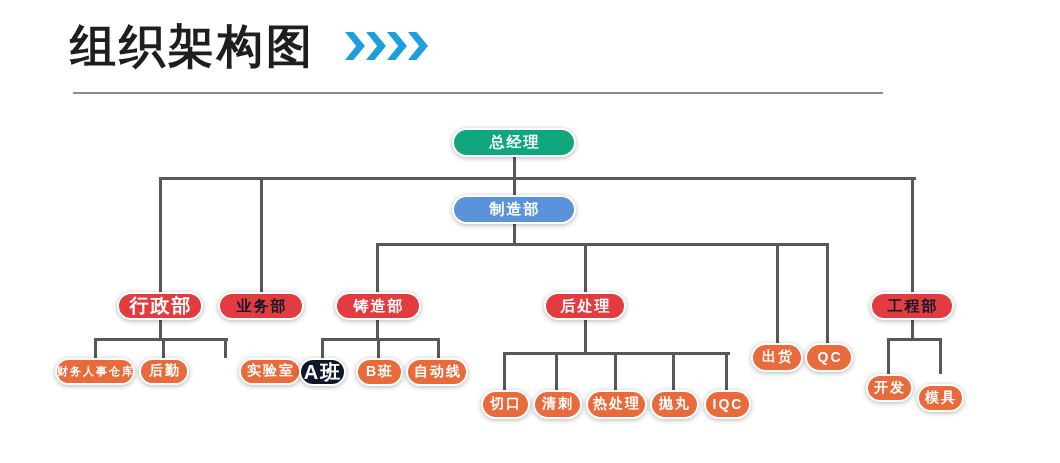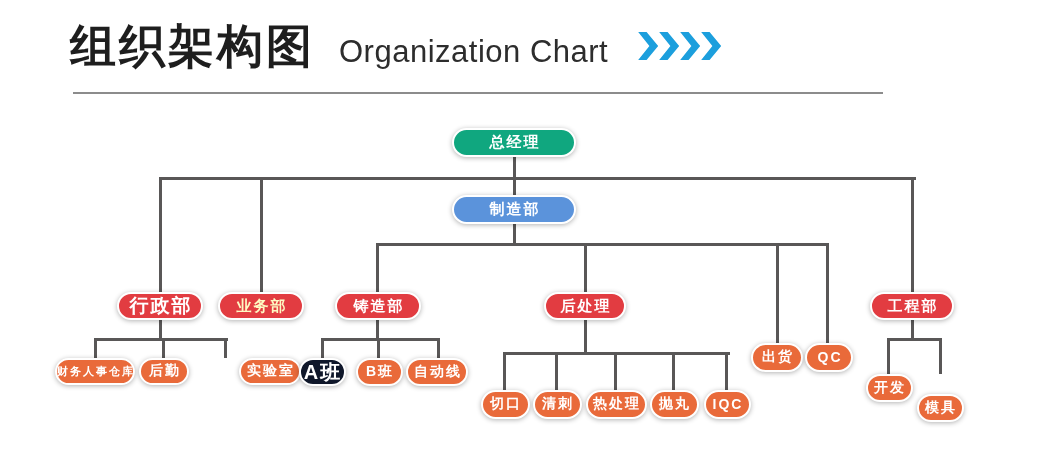--- a/index.html
+++ b/index.html
@@ -70,21 +70,20 @@
     text-indent: 2px;
     white-space: nowrap;
   }
 </style>
 </head>
 <body>
 
 <div id="app">
   <div class="header">
     <span class="title-zh">组织架构图</span>
-    <span class="title-en">Organization Chart</span>
     <span class="chevrons">
         <span class="chevron" style="background: rgb(28, 159, 221);"></span>
         <span class="chevron" style="background: rgb(28, 159, 221);"></span>
         <span class="chevron" style="background: rgb(28, 159, 221);"></span>
         <span class="chevron" style="background: rgb(28, 159, 221);"></span>
       </span>
   </div>
   <div class="rule"></div>
   <div class="chart">
       <div class="edge" style="left: 513px; top: 156px; width: 3px; height: 24px; background: rgb(89, 87, 87);"></div>
@@ -116,33 +115,33 @@
       <div class="edge" style="left: 614px; top: 352px; width: 3px; height: 38px; background: rgb(89, 87, 87);"></div>
       <div class="edge" style="left: 672px; top: 352px; width: 3px; height: 38px; background: rgb(89, 87, 87);"></div>
       <div class="edge" style="left: 725px; top: 352px; width: 3px; height: 38px; background: rgb(89, 87, 87);"></div>
       <div class="edge" style="left: 911px; top: 320px; width: 3px; height: 20px; background: rgb(89, 87, 87);"></div>
       <div class="edge" style="left: 887px; top: 338px; width: 55px; height: 3px; background: rgb(89, 87, 87);"></div>
       <div class="edge" style="left: 887px; top: 338px; width: 3px; height: 36px; background: rgb(89, 87, 87);"></div>
       <div class="edge" style="left: 939px; top: 338px; width: 3px; height: 36px; background: rgb(89, 87, 87);"></div>
       <div class="pill" style="left: 452px; top: 127.5px; width: 124px; height: 29px; background: rgb(16, 167, 127); font-size: 15px; color: rgb(255, 255, 255);">总经理</div>
       <div class="pill" style="left: 452px; top: 194.5px; width: 124px; height: 29px; background: rgb(91, 147, 219); font-size: 15px; color: rgb(255, 255, 255);">制造部</div>
       <div class="pill" style="left: 117px; top: 292px; width: 86px; height: 28px; background: rgb(226, 60, 65); font-size: 19px; color: rgb(255, 255, 255);">行政部</div>
-      <div class="pill" style="left: 218px; top: 292px; width: 86px; height: 28px; background: rgb(226, 60, 65); font-size: 15px; color: #fef9c3;">业务部</div>
+      <div class="pill" style="left: 218px; top: 292px; width: 86px; height: 28px; background: rgb(226, 60, 65); font-size: 15px; color: #0f172a;">业务部</div>
       <div class="pill" style="left: 544px; top: 292px; width: 82px; height: 28px; background: rgb(226, 60, 65); font-size: 15px; color: rgb(255, 255, 255);">后处理</div>
       <div class="pill" style="left: 335px; top: 292px; width: 86px; height: 28px; background: rgb(226, 60, 65); font-size: 15px; color: rgb(255, 255, 255);">铸造部</div>
-      <div class="pill" style="left: 870px; top: 292px; width: 84px; height: 28px; background: rgb(226, 60, 65); font-size: 15px; color: #ffffff;">工程部</div>
+      <div class="pill" style="left: 870px; top: 292px; width: 84px; height: 28px; background: rgb(226, 60, 65); font-size: 15px; color: #0f172a;">工程部</div>
       <div class="pill" style="left: 55px; top: 357.5px; width: 80px; height: 27px; background: rgb(233, 106, 58); font-size: 11px; color: rgb(255, 255, 255);">财务人事仓库</div>
       <div class="pill" style="left: 139px; top: 357.5px; width: 50px; height: 27px; background: rgb(233, 106, 58); font-size: 14px; color: rgb(255, 255, 255);">后勤</div>
       <div class="pill" style="left: 195px; top: 357.5px; width: 62px; height: 27px; background: rgb(233, 106, 58); font-size: 14px; color: rgb(255, 255, 255); margin-left: 44px;">实验室</div>
       <div class="pill" style="left: 298.5px; top: 358px; width: 47px; height: 28px; background: #0f172a; font-size: 20px; color: rgb(255, 255, 255);">A班</div>
       <div class="pill" style="left: 355.5px; top: 358px; width: 47px; height: 28px; background: rgb(233, 106, 58); font-size: 14px; color: rgb(255, 255, 255);">B班</div>
       <div class="pill" style="left: 406px; top: 358px; width: 62px; height: 28px; background: rgb(233, 106, 58); font-size: 14px; color: rgb(255, 255, 255); text-align: right;">自动线</div>
       <div class="pill" style="left: 751px; top: 342.5px; width: 52px; height: 29px; background: rgb(233, 106, 58); font-size: 14px; color: rgb(255, 255, 255);">出货</div>
       <div class="pill" style="left: 805px; top: 342.5px; width: 48px; height: 29px; background: rgb(233, 106, 58); font-size: 14px; color: rgb(255, 255, 255);">QC</div>
       <div class="pill" style="left: 480.5px; top: 389.5px; width: 49px; height: 29px; background: rgb(233, 106, 58); font-size: 14px; color: rgb(255, 255, 255);">切口</div>
       <div class="pill" style="left: 532.5px; top: 389.5px; width: 49px; height: 29px; background: rgb(233, 106, 58); font-size: 14px; color: rgb(255, 255, 255);">清刺</div>
       <div class="pill" style="left: 585.5px; top: 389.5px; width: 61px; height: 29px; background: rgb(233, 106, 58); font-size: 14px; color: rgb(255, 255, 255);">热处理</div>
       <div class="pill" style="left: 649.5px; top: 389.5px; width: 49px; height: 29px; background: rgb(233, 106, 58); font-size: 14px; color: rgb(255, 255, 255);">抛丸</div>
       <div class="pill" style="left: 703.5px; top: 389.5px; width: 47px; height: 29px; background: rgb(233, 106, 58); font-size: 14px; color: rgb(255, 255, 255);">IQC</div>
       <div class="pill" style="left: 865.5px; top: 374px; width: 47px; height: 28px; background: rgb(233, 106, 58); font-size: 14px; color: rgb(255, 255, 255);">开发</div>
-      <div class="pill" style="left: 916.5px; top: 394px; width: 47px; height: 28px; background: rgb(233, 106, 58); font-size: 14px; color: rgb(255, 255, 255);">模具</div>
+      <div class="pill" style="left: 916.5px; top: 384px; width: 47px; height: 28px; background: rgb(233, 106, 58); font-size: 14px; color: rgb(255, 255, 255);">模具</div>
     </div>
 </div>
 
 </body></html>

